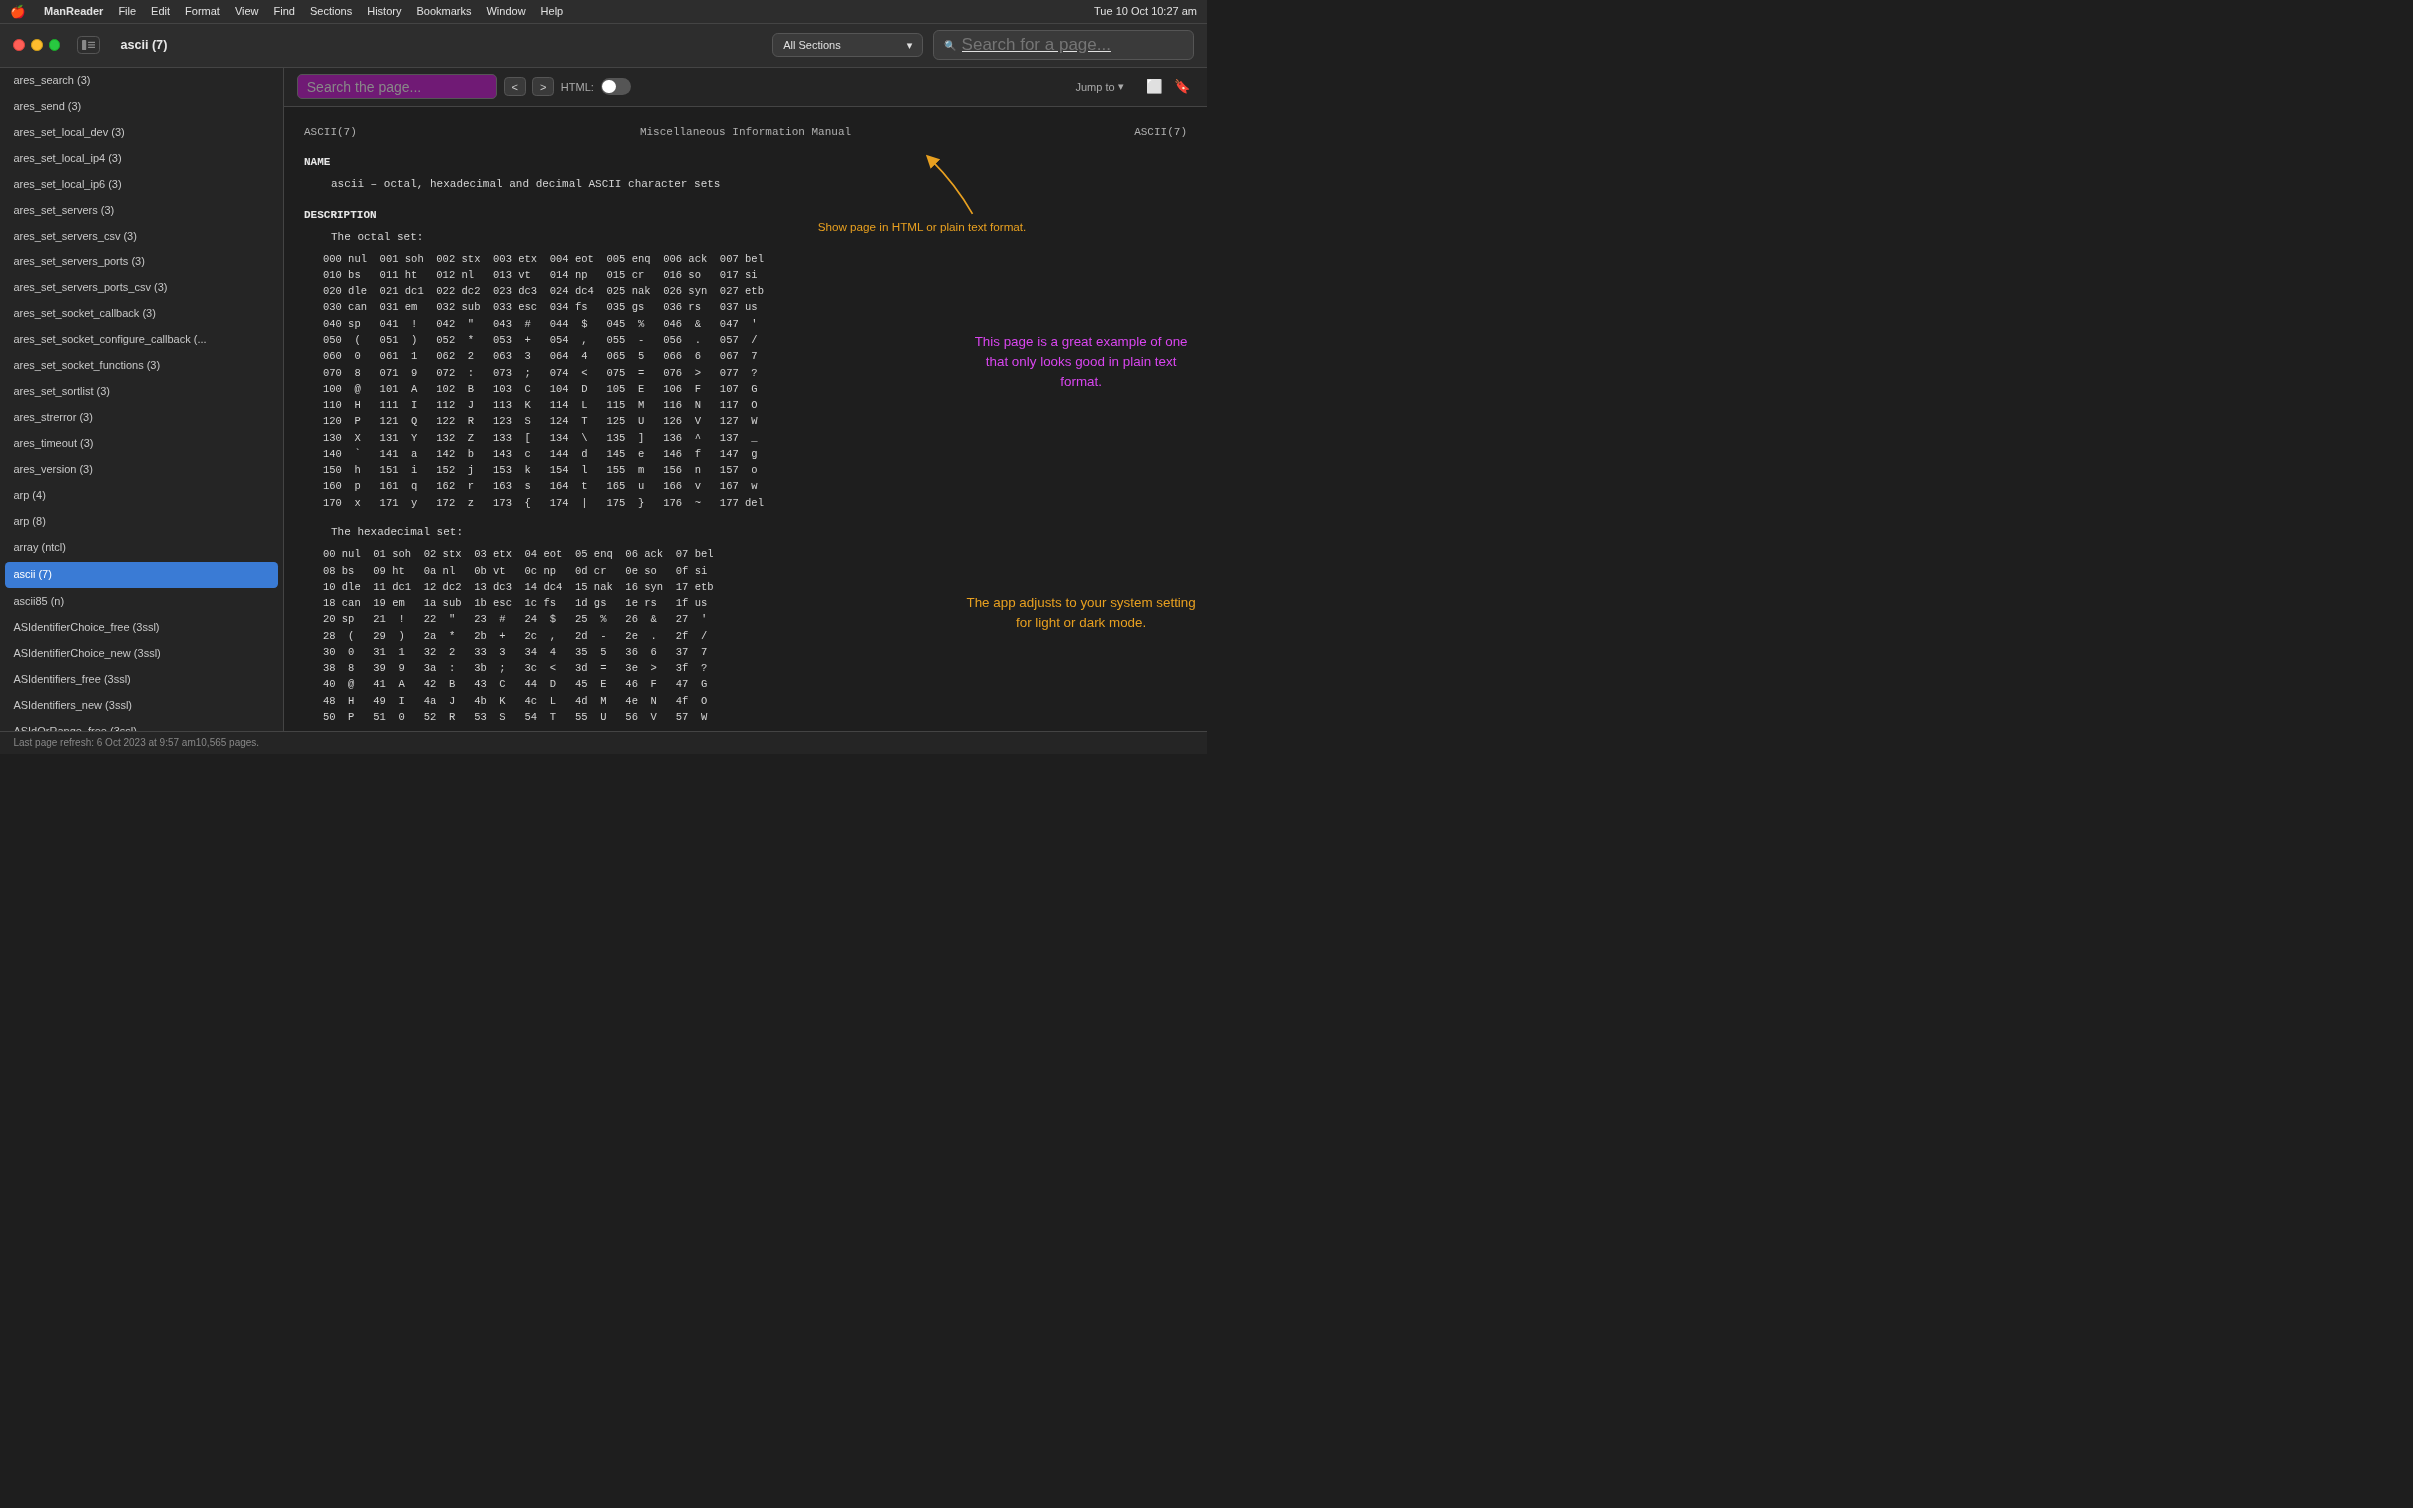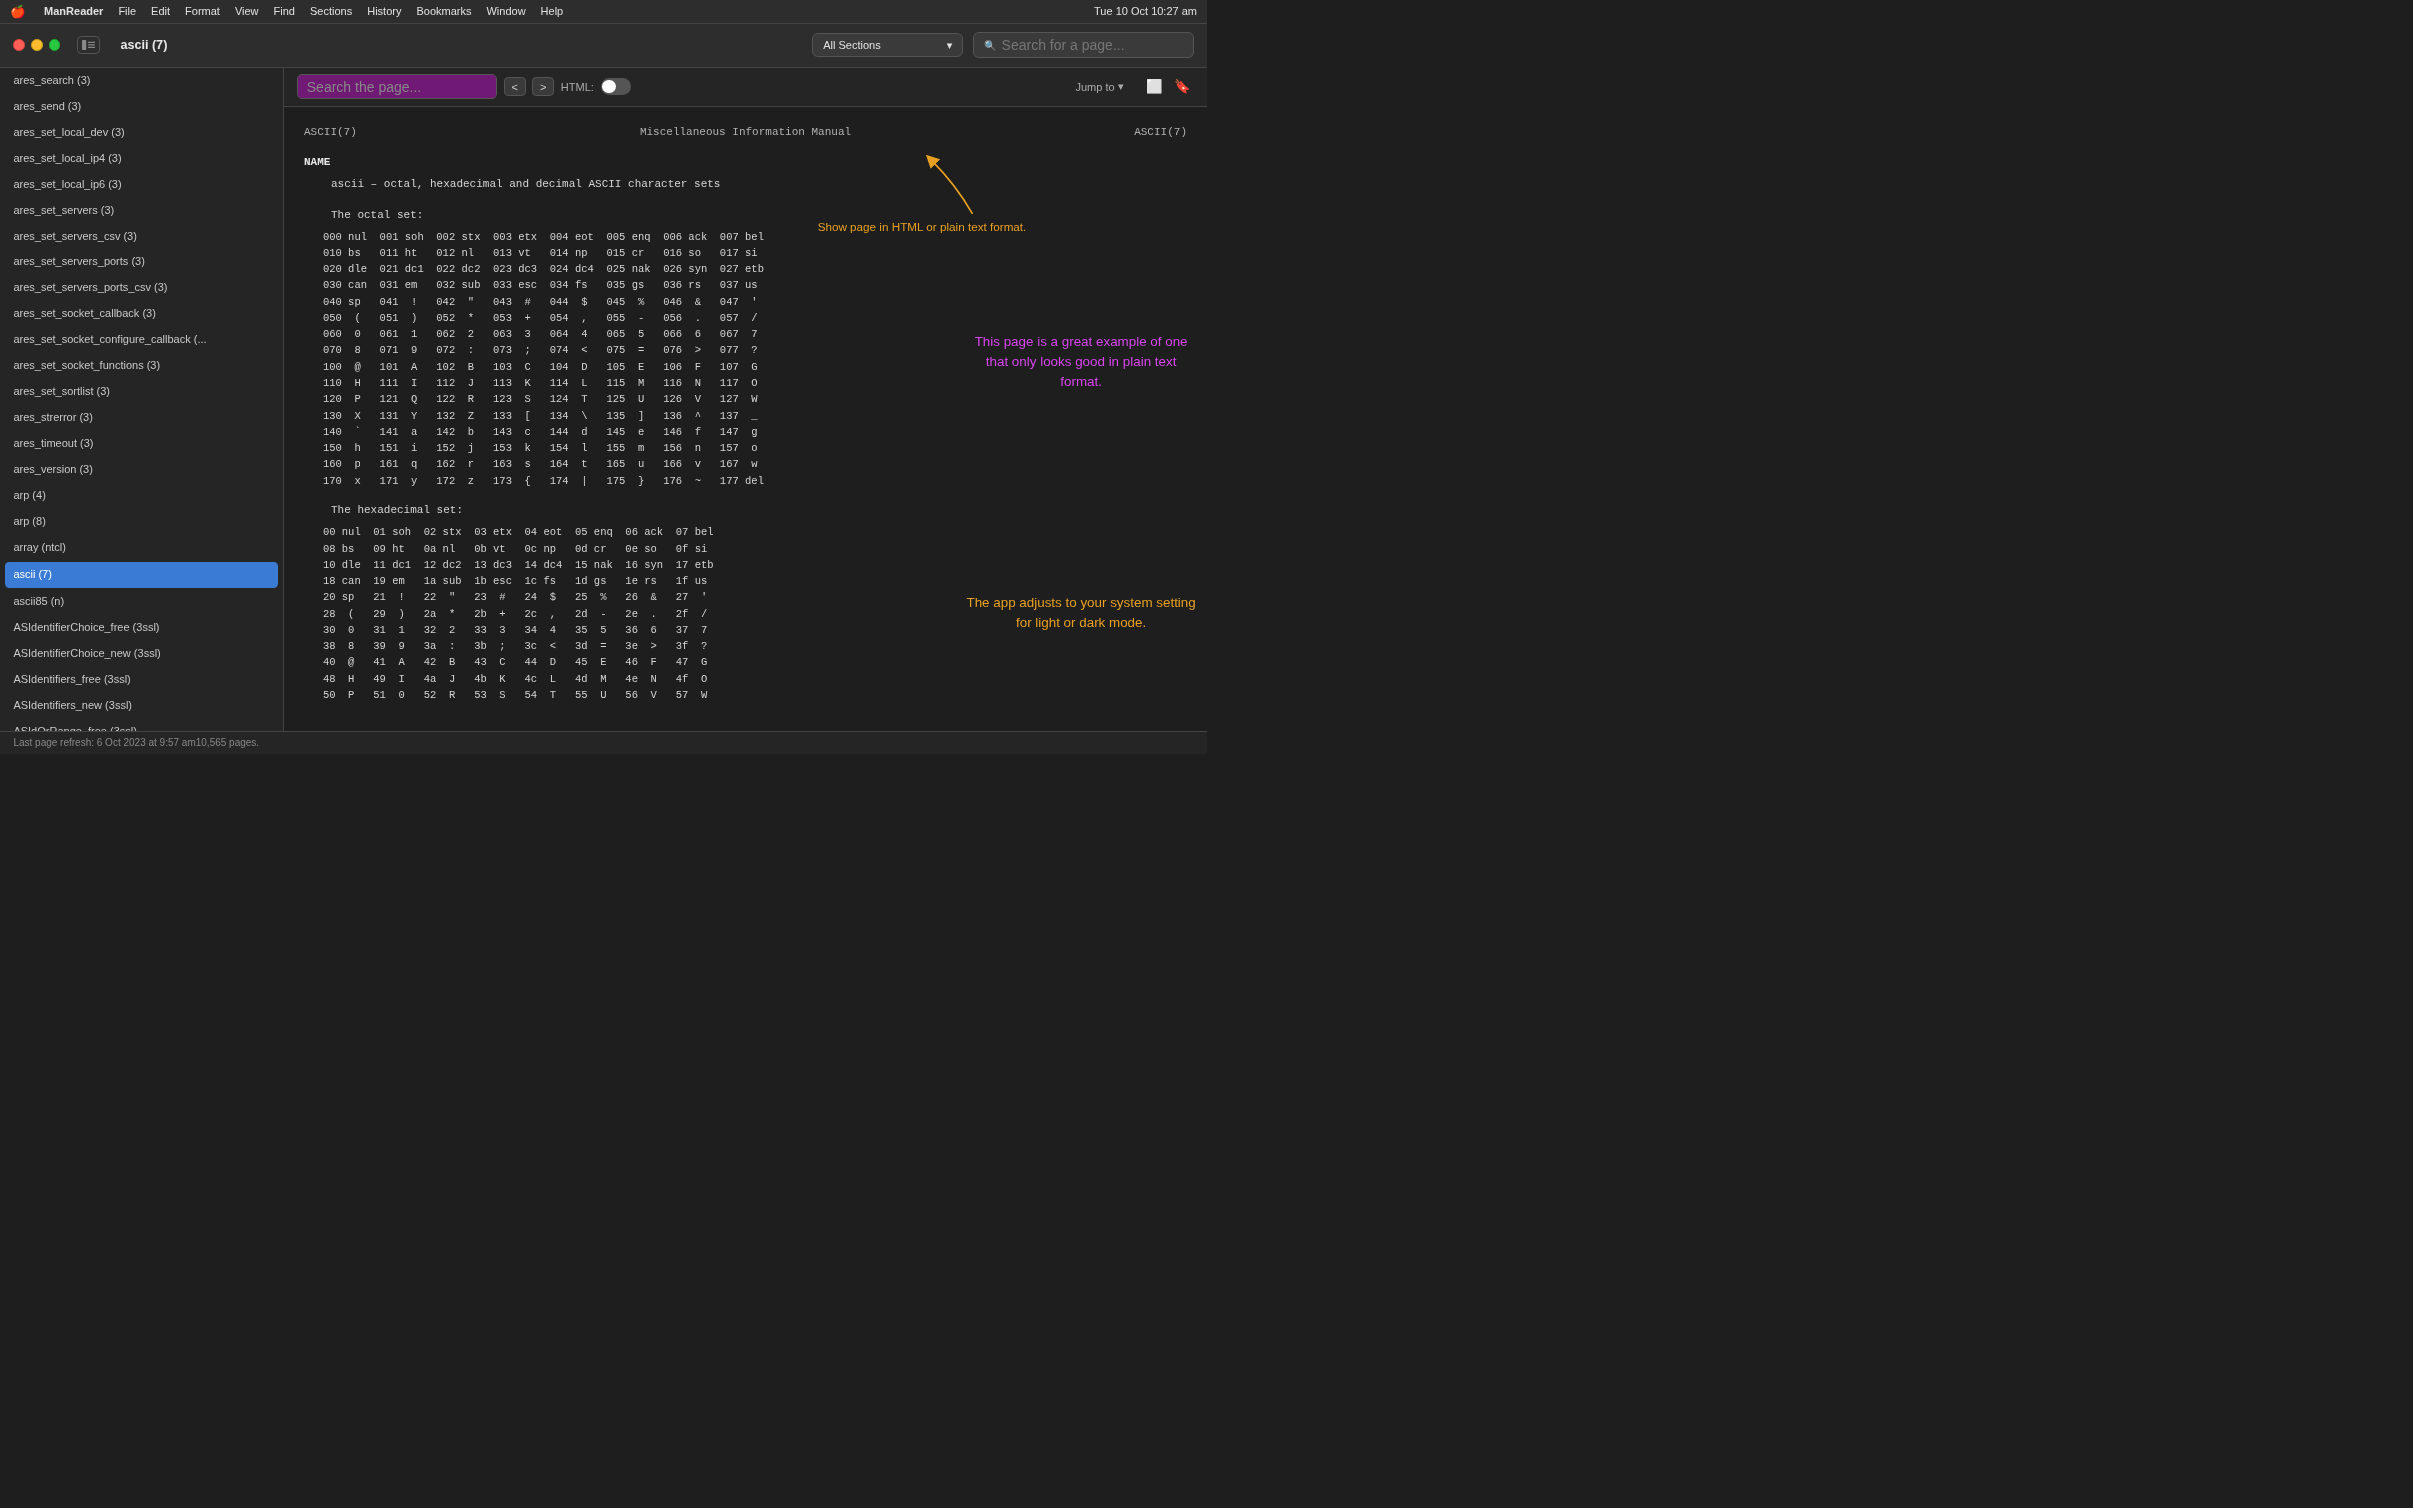--- a/index.html
+++ b/index.html
@@ -104,22 +104,23 @@
       display: flex;
       align-items: center;
       gap: 5px;
       min-width: 168px;
     }
     .search-bar input {
       background: transparent;
       border: none;
       outline: none;
       color: #e0e0e0;
-      font-size: 14px;
+      font-size: 17px;
       width: 100%;
+      text-decoration: underline;
     }
     .search-icon { color: #888; font-size: 10px; }
 
     
     .main-layout {
       display: flex;
       height: calc(754px - 23.5px - 44px - 23.5px);
     }
 
     
@@ -398,20 +399,21 @@
     <div class="man-content" style="position:relative;">
       <div class="man-header">
         <span>ASCII(7)</span>
         <span>Miscellaneous Information Manual</span>
         <span>ASCII(7)</span>
       </div>
 
       <div class="man-section-title">NAME</div>
       <div class="man-indent" style="margin-bottom:13.4px;">ascii – octal, hexadecimal and decimal ASCII character sets</div>
 
+      <div class="man-section-title">DESCRIPTION</div>
       <div class="man-indent" style="margin-bottom:5px;">The octal set:</div>
       <pre class="man-pre" style="padding-left:0; margin-bottom:13.4px;">   000 nul  001 soh  002 stx  003 etx  004 eot  005 enq  006 ack  007 bel
    010 bs   011 ht   012 nl   013 vt   014 np   015 cr   016 so   017 si
    020 dle  021 dc1  022 dc2  023 dc3  024 dc4  025 nak  026 syn  027 etb
    030 can  031 em   032 sub  033 esc  034 fs   035 gs   036 rs   037 us
    040 sp   041  !   042  "   043  #   044  $   045  %   046  &amp;   047  '
    050  (   051  )   052  *   053  +   054  ,   055  -   056  .   057  /
    060  0   061  1   062  2   063  3   064  4   065  5   066  6   067  7
    070  8   071  9   072  :   073  ;   074  &lt;   075  =   076  &gt;   077  ?
    100  @   101  A   102  B   103  C   104  D   105  E   106  F   107  G

